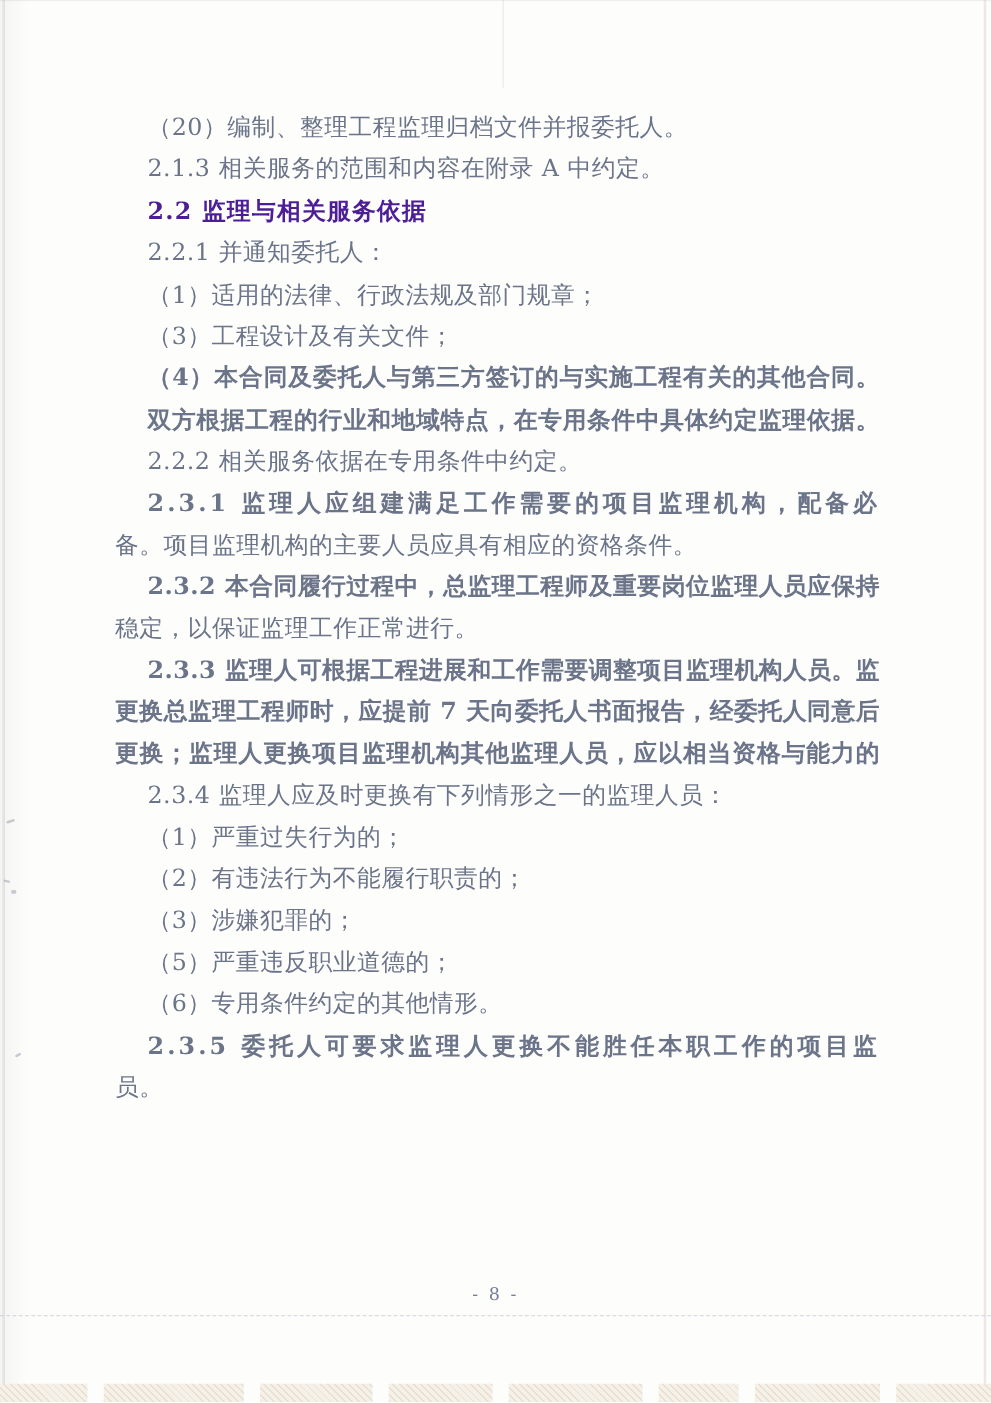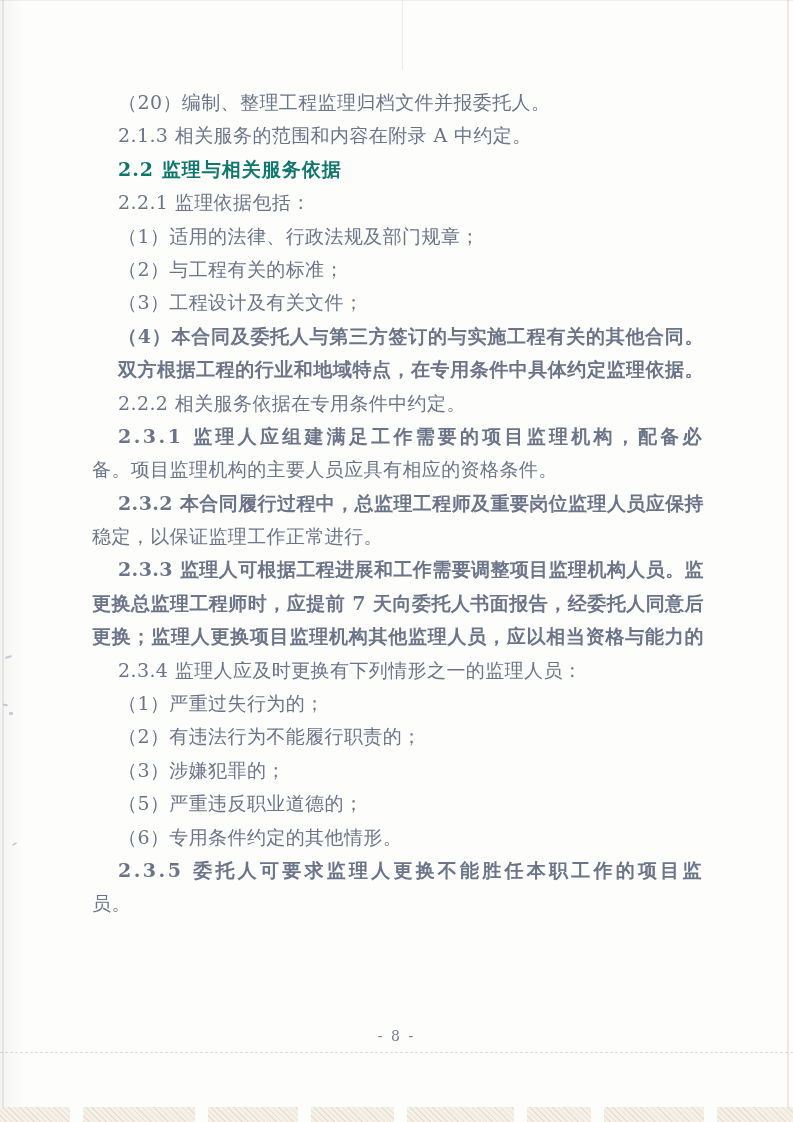--- a/index.html
+++ b/index.html
@@ -63,21 +63,21 @@
   .doc-body{
     position:absolute;left:92px;top:86px;width:612px;
     font-size:19px;color:#6b7489;
   }
   .line{
     height:33.4px;line-height:33.4px;
     white-space:nowrap;overflow:visible;
     letter-spacing:0.4px;
   }
   .line.indent{padding-left:26px;}
-  .line.bold{font-weight:700;color:#0f766e;letter-spacing:1px;}
+  .line.bold{font-weight:700;color:#4c1d95;letter-spacing:1px;}
   .line.stretch{
     white-space:normal;
     text-align:justify;
     text-align-last:justify;
     overflow:hidden;
     font-weight:bold;
   }
   .line.spread{letter-spacing:2.5px;}
   .footer{
     position:absolute;left:0;top:1028px;width:100%;
@@ -97,23 +97,22 @@
 
   <div class="speck s1"></div>
   <div class="speck s2"></div>
   <div class="speck s3"></div>
   <div class="speck s4"></div>
 
   <div class="doc-body">
       <div class="line indent">（20）编制、整理工程监理归档文件并报委托人。</div>
       <div class="line indent">2.1.3 相关服务的范围和内容在附录 A 中约定。</div>
       <div class="line indent bold">2.2 监理与相关服务依据</div>
-      <div class="line indent">2.2.1 监理依据包括：</div>
+      <div class="line indent">2.2.1 并通知委托人：</div>
       <div class="line indent">（1）适用的法律、行政法规及部门规章；</div>
-      <div class="line indent">（2）与工程有关的标准；</div>
       <div class="line indent">（3）工程设计及有关文件；</div>
       <div class="line indent stretch">（4）本合同及委托人与第三方签订的与实施工程有关的其他合同。</div>
       <div class="line indent stretch">双方根据工程的行业和地域特点，在专用条件中具体约定监理依据。</div>
       <div class="line indent">2.2.2 相关服务依据在专用条件中约定。</div>
       <div class="line indent stretch spread">2.3.1 监理人应组建满足工作需要的项目监理机构，配备必要的检测设</div>
       <div class="line">备。项目监理机构的主要人员应具有相应的资格条件。</div>
       <div class="line indent stretch">2.3.2 本合同履行过程中，总监理工程师及重要岗位监理人员应保持相对</div>
       <div class="line">稳定，以保证监理工作正常进行。</div>
       <div class="line indent stretch">2.3.3 监理人可根据工程进展和工作需要调整项目监理机构人员。监理人</div>
       <div class="line stretch">更换总监理工程师时，应提前 7 天向委托人书面报告，经委托人同意后方可</div>

